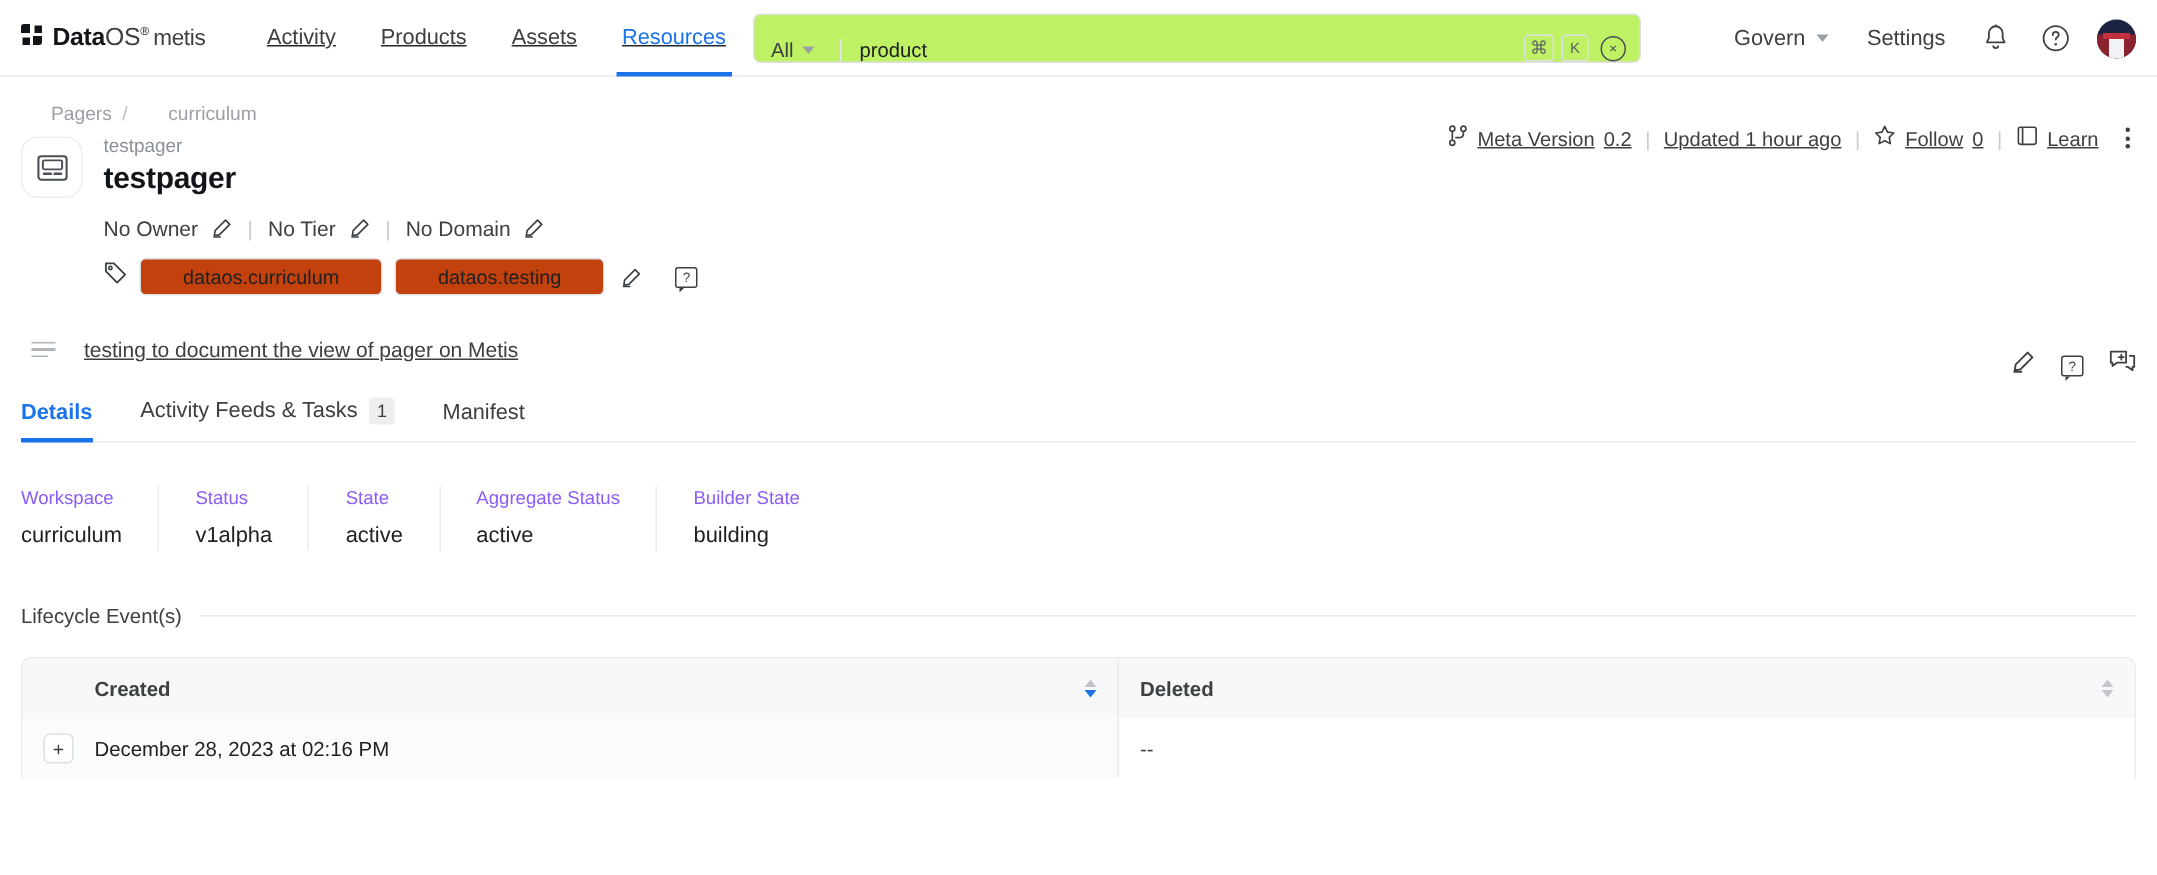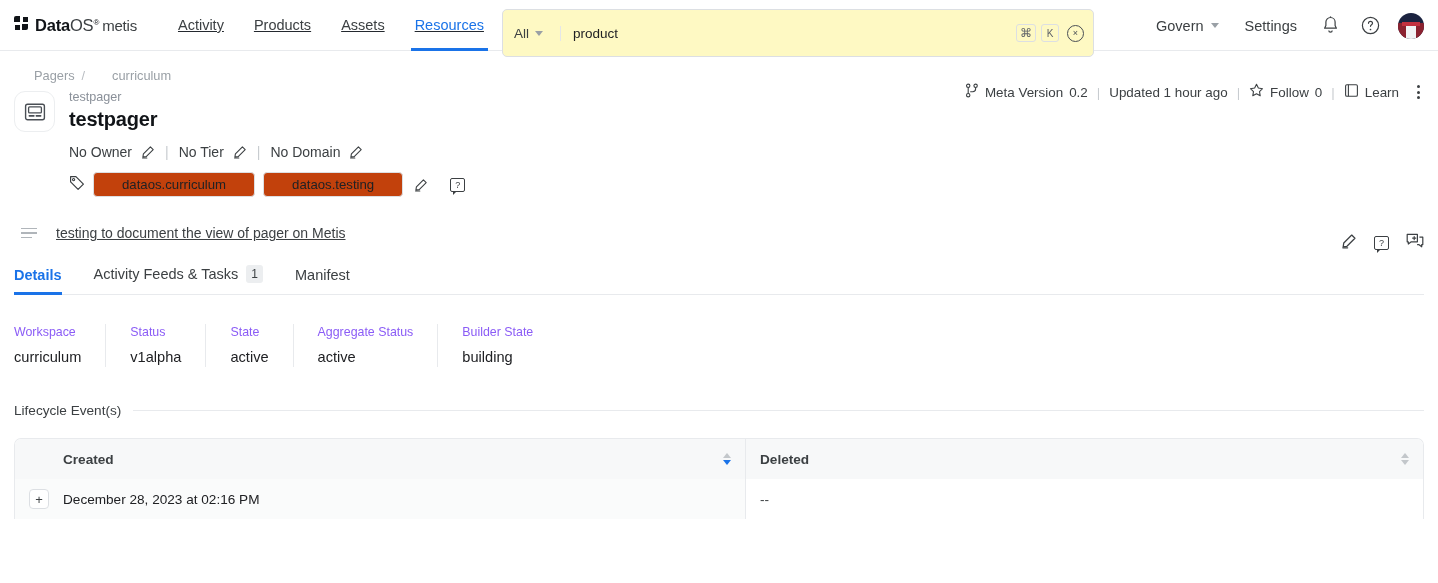--- a/index.html
+++ b/index.html
@@ -50,24 +50,24 @@
   }
   .nav-item.active { color: #1a73e8; }
   .nav-item.active::after {
     content: ""; position: absolute; left: 11px; right: 11px; bottom: 0;
     height: 3px; background: #1a73e8;
   }
 
   
   .searchwrap {
     position: absolute; left: 502px; top: 9px;
-    width: 592px; height: 48px;
-    display: flex; align-items: center;
+    width: 592px; height: 33px;
+    display: flex; align-items: flex-end;
     border: 1px solid #dcdfe3; border-radius: 5px;
-    background: #fef9c3;
+    background: #bef264;
   }
   .search-scope {
     display: flex; align-items: center; gap: 6px;
     padding: 0 11px; border-right: 1px solid #e4e6e9;
     font-size: 13.5px; color: #3c4043; cursor: pointer;
     min-width: 58px;
   }
   .caret {
     width: 0; height: 0;
     border-left: 4px solid transparent;
@@ -166,21 +166,21 @@
   }
   .sq-icon::after {
     content: ""; position: absolute; left: 2px; bottom: -4px;
     border-left: 3px solid #3c4043;
     border-bottom: 3px solid transparent;
   }
 
   .meta-bar {
     position: absolute; right: 14px; top: 81px;
     display: flex; align-items: center; gap: 0;
-    font-size: 13.4px; color: #3c4043;
+    font-size: 13.4px; color: #3c4043; text-decoration: underline;
   }
   .meta-bar .mi { display: flex; align-items: center; gap: 6px; white-space: nowrap; cursor: pointer; }
   .meta-bar .pipe { color: #c8ccd0; margin: 0 9px; }
   .meta-bar .val { color: #3c4043; }
   .kebab { display: flex; flex-direction: column; gap: 2.5px; margin-left: 14px; cursor: pointer; padding: 4px; }
   .kebab i { width: 3px; height: 3px; border-radius: 50%; background: #3c4043; display: block; }
 
   
   .desc-row {
     display: flex; align-items: center;

